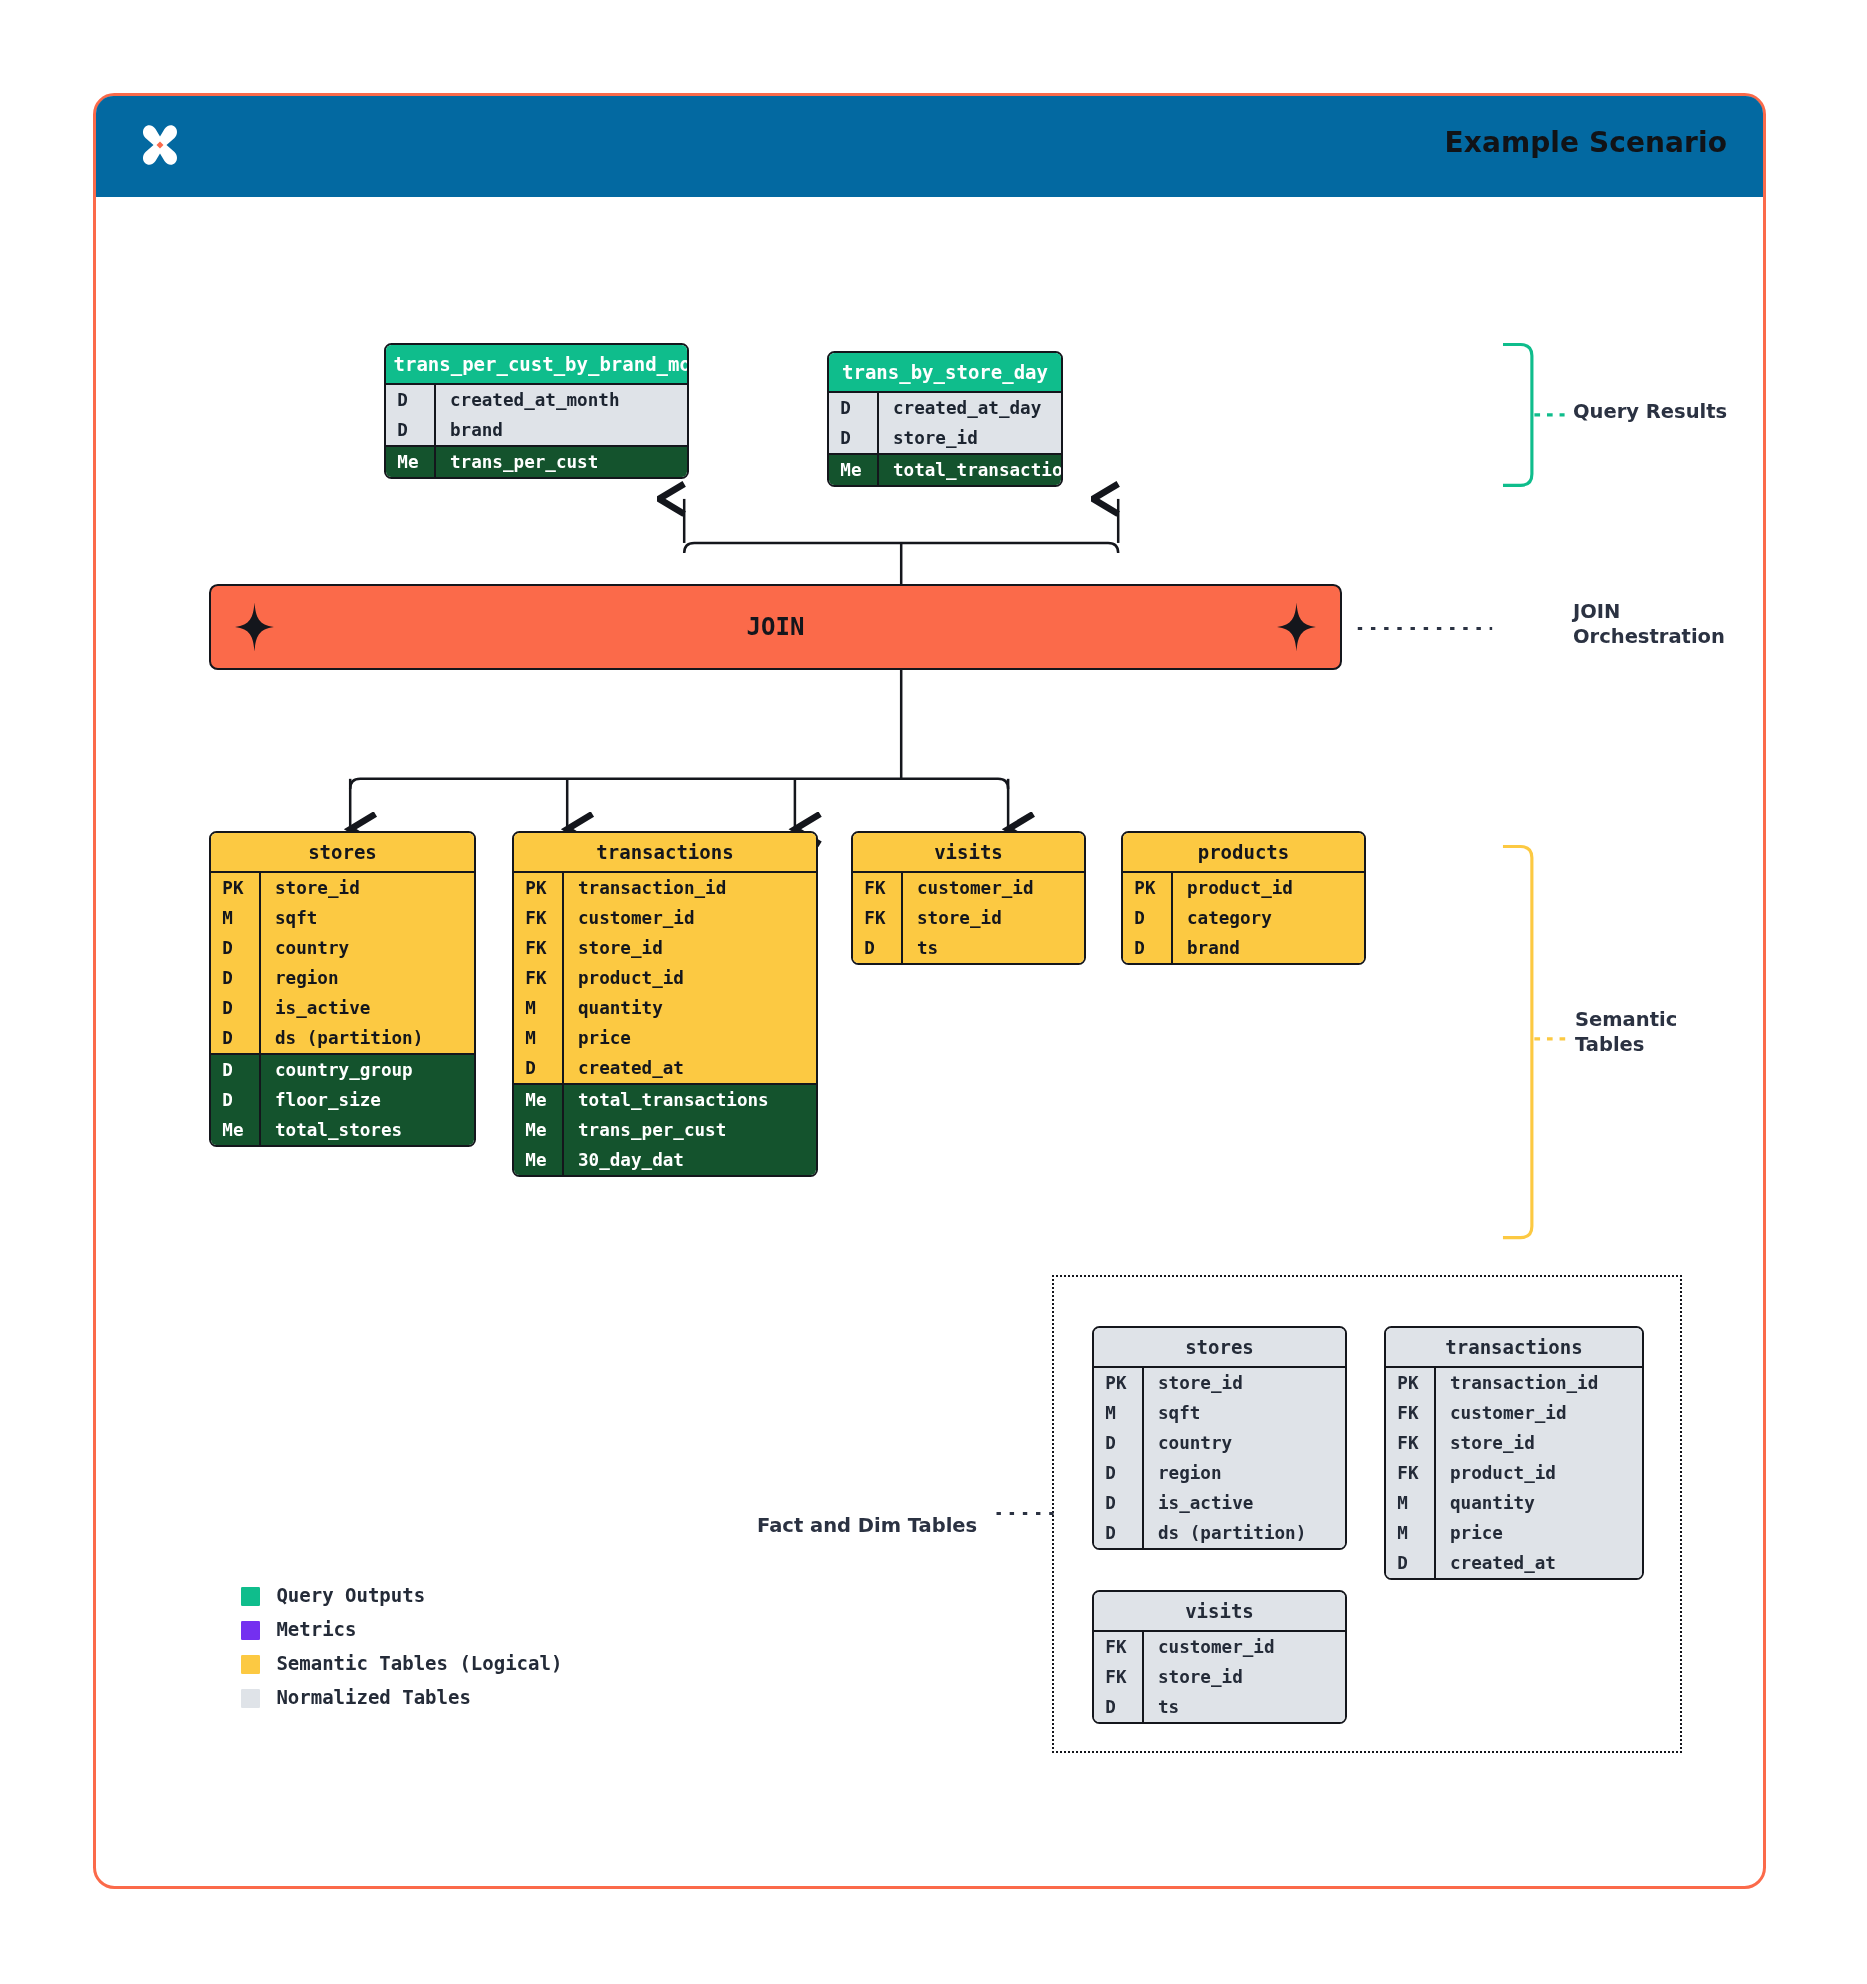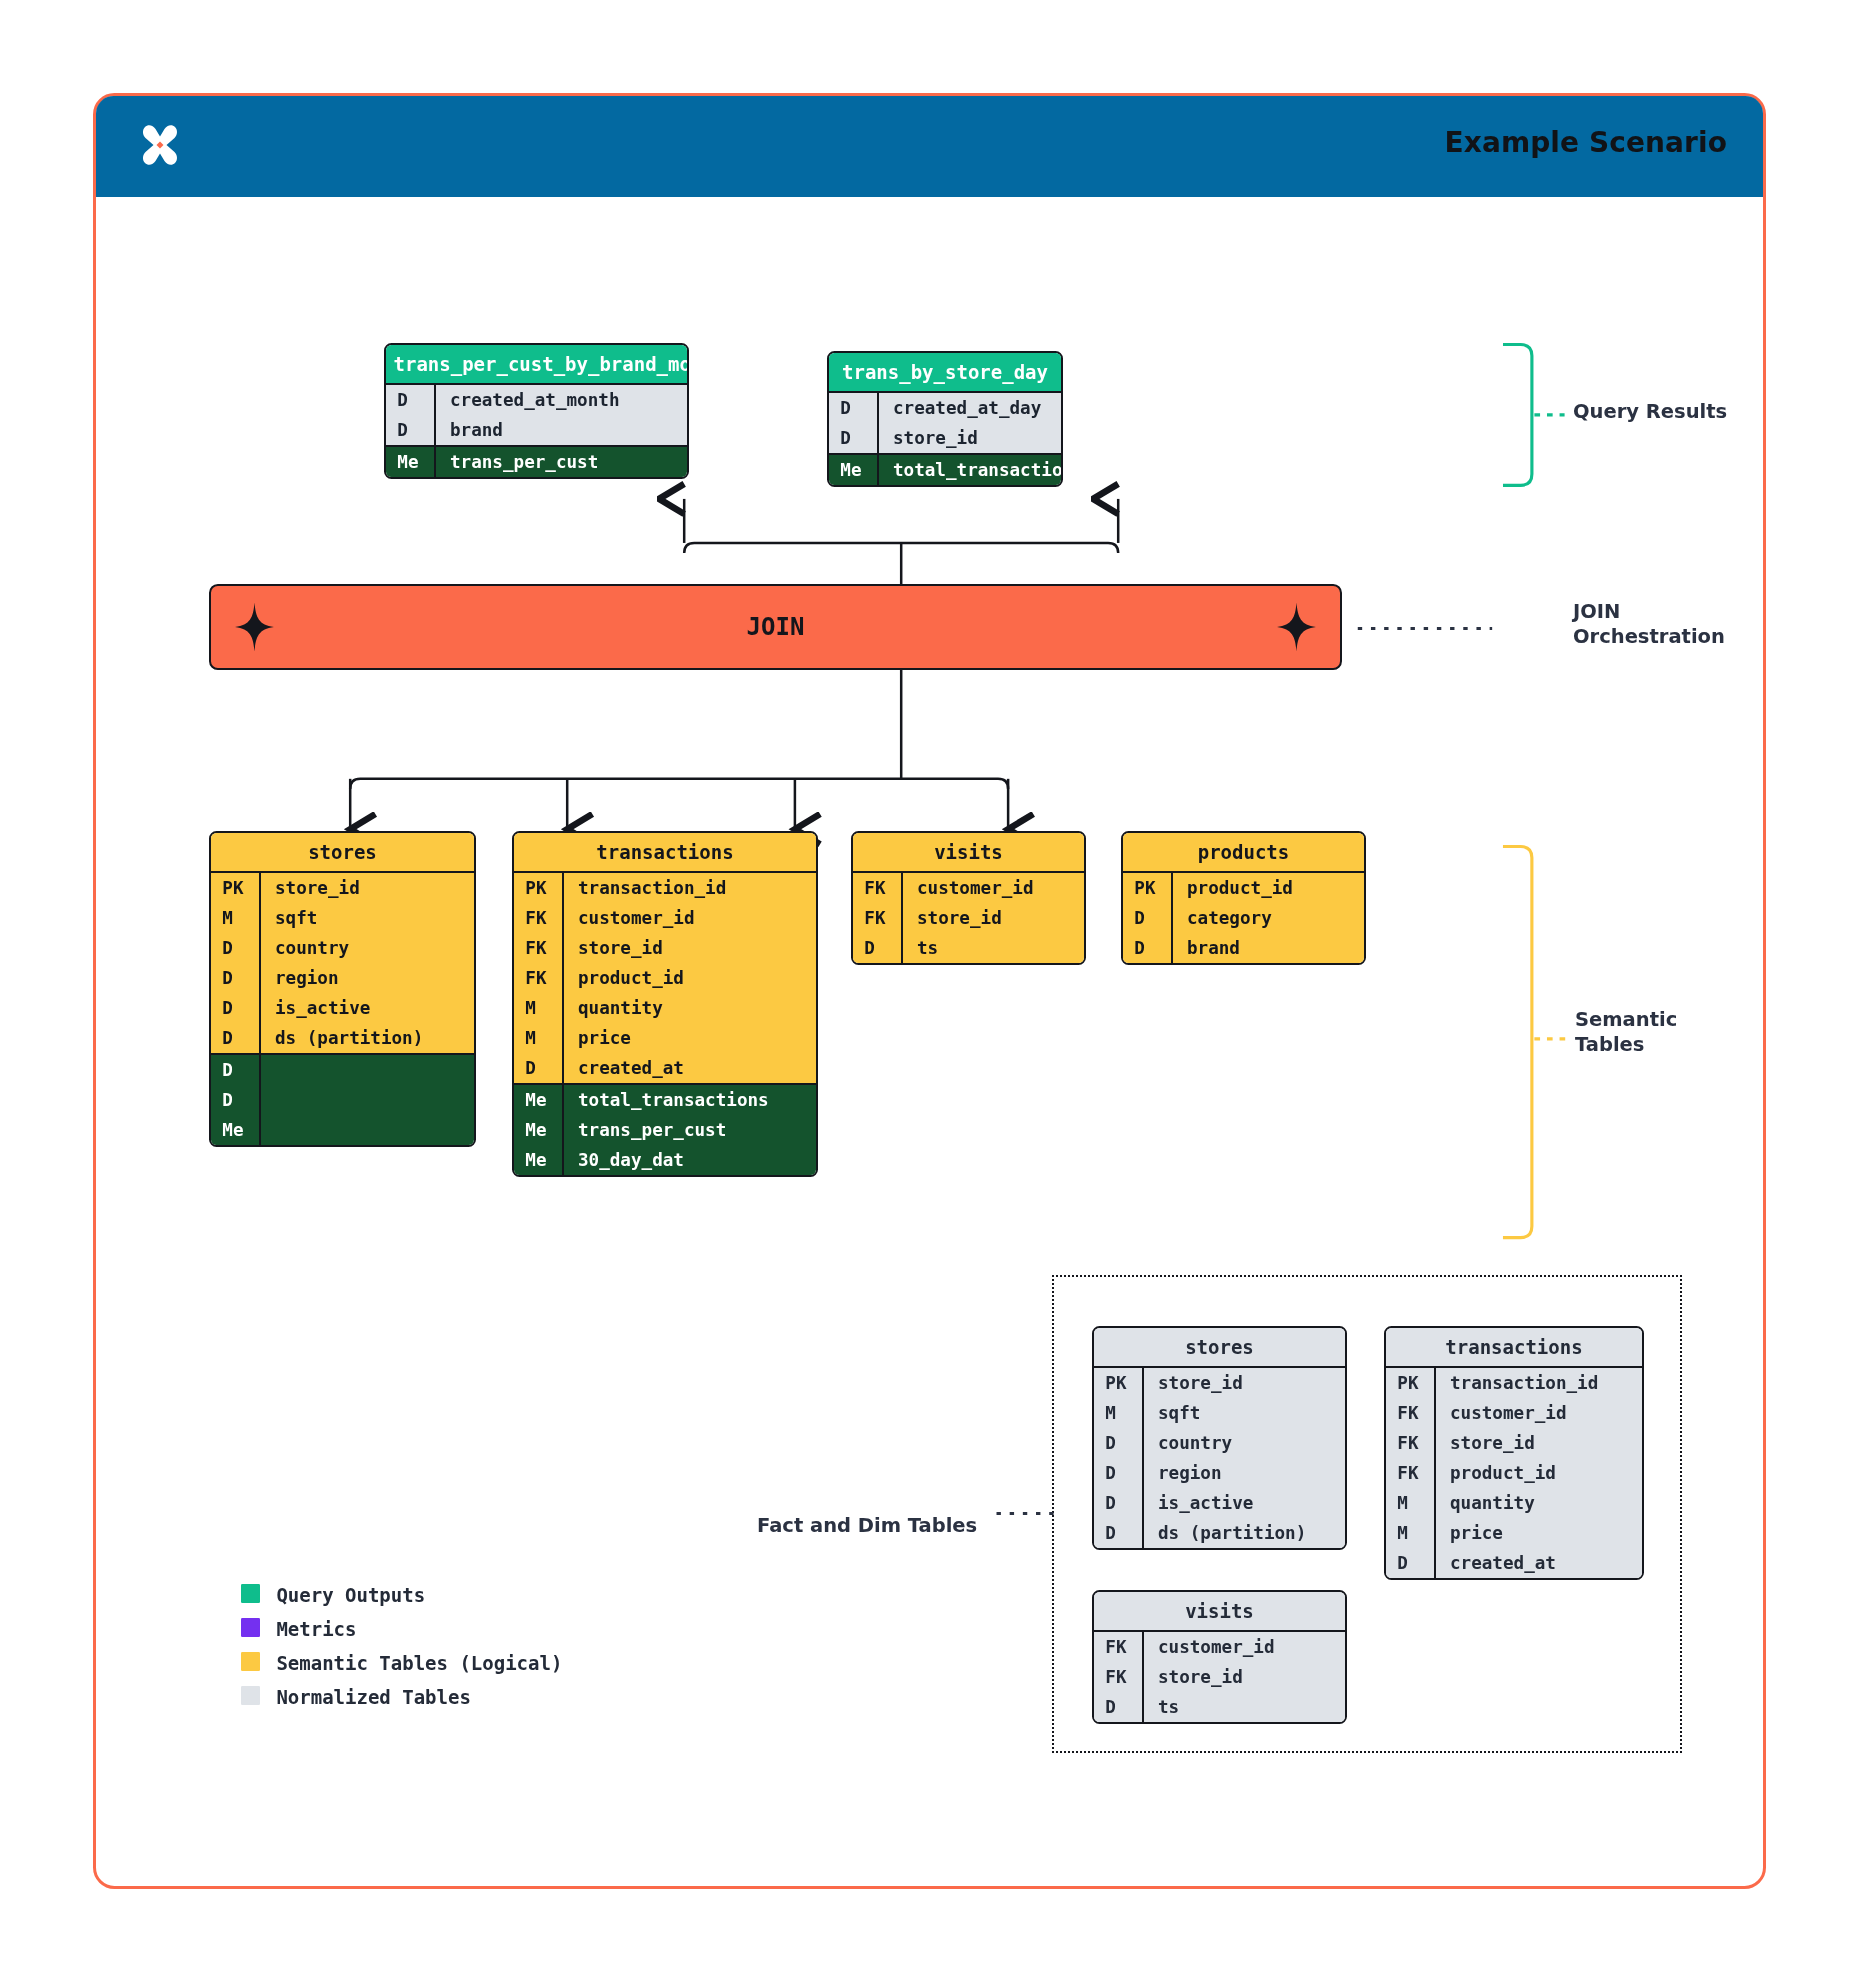--- a/index.html
+++ b/index.html
@@ -54,21 +54,21 @@
   .joinbar{
     position:absolute;background:#fb6a4a;border:2.5px solid #14161c;border-radius:8.8px;
     display:flex;align-items:center;justify-content:center;box-sizing:border-box;
   }
   .joinbar .lbl{font-size:24px;font-weight:700;color:#14161c;font-family:"DejaVu Sans Mono",monospace;}
   .spark{position:absolute;top:50%;transform:translateY(-50%);}
 
   
   .anno{position:absolute;font-family:"DejaVu Sans",sans-serif;font-weight:700;font-size:19.5px;color:#2b3242;line-height:1.28;}
   .legend{position:absolute;left:221px;top:1584px;}
-  .leg-item{display:flex;align-items:flex-start;margin-bottom:12px;padding-left:20px;}
+  .leg-item{display:flex;align-items:flex-end;margin-bottom:12px;padding-left:20px;}
   .sw{width:19px;height:19px;margin-right:16.4px;border-radius:1.3px;}
   .leg-txt{font-size:19px;font-weight:700;color:#242b38;font-family:"DejaVu Sans Mono",monospace;white-space:nowrap;}
 
   .dotbox{
     position:absolute;left:1052px;top:1275px;width:630px;height:478px;
     border:2.5px dotted #14161c;box-sizing:border-box;
   }
 </style>
 </head>
 <body>
@@ -207,20 +207,25 @@
             <div class="cell">ds (partition)</div>
           </div>
         </div>
       </div>
       <div class="sec metsec">
         <div class="grid">
           <div class="col-k kcol">
             <div class="cell">D</div>
             <div class="cell">D</div>
             <div class="cell">Me</div>
+          </div>
+          <div class="col-v">
+            <div class="cell">country_group</div>
+            <div class="cell">floor_size</div>
+            <div class="cell">total_stores</div>
           </div>
         </div>
       </div>
     </div>
 
     <div class="tbl yellow" style="left:416px;top:634px;width:306px;">
       <div class="th">transactions</div>
       <div class="sec yellowsec">
         <div class="grid">
           <div class="col-k kcol">

